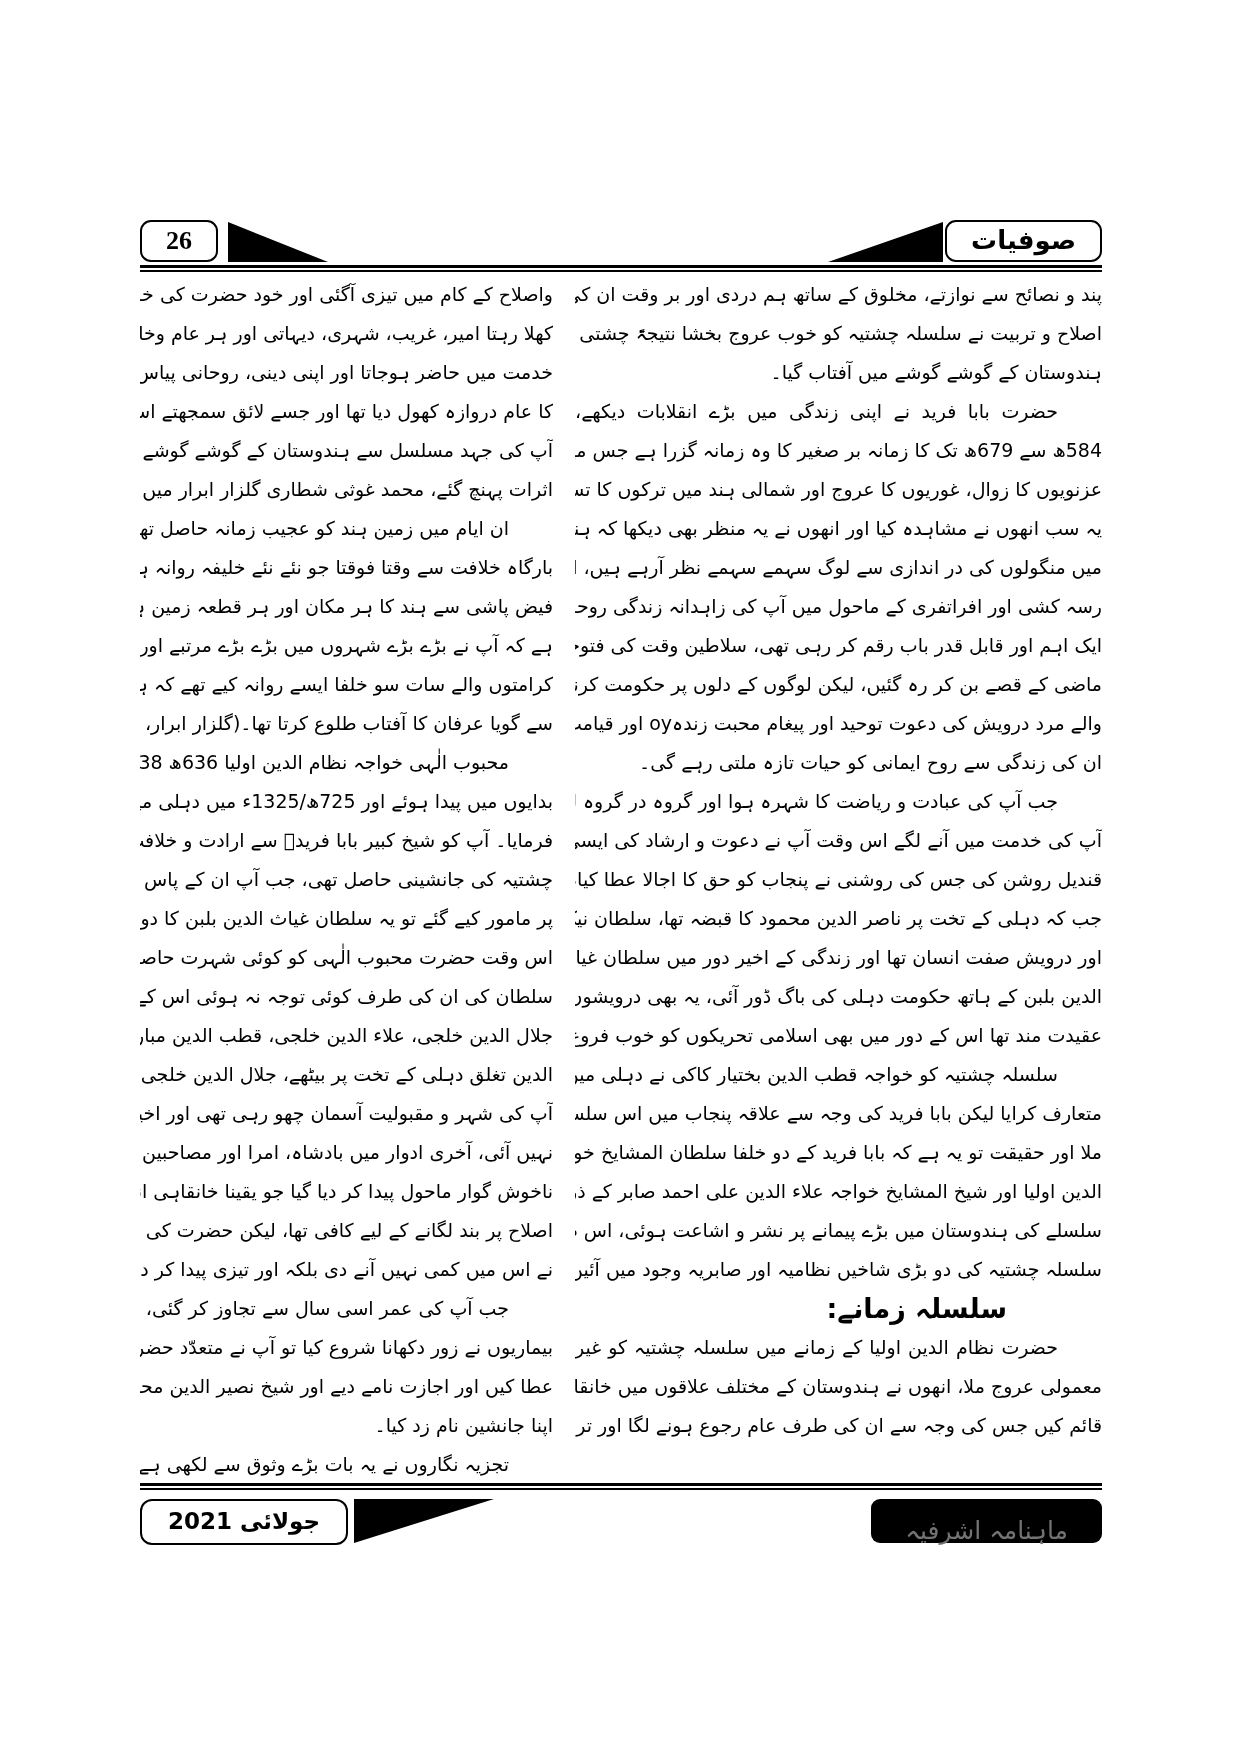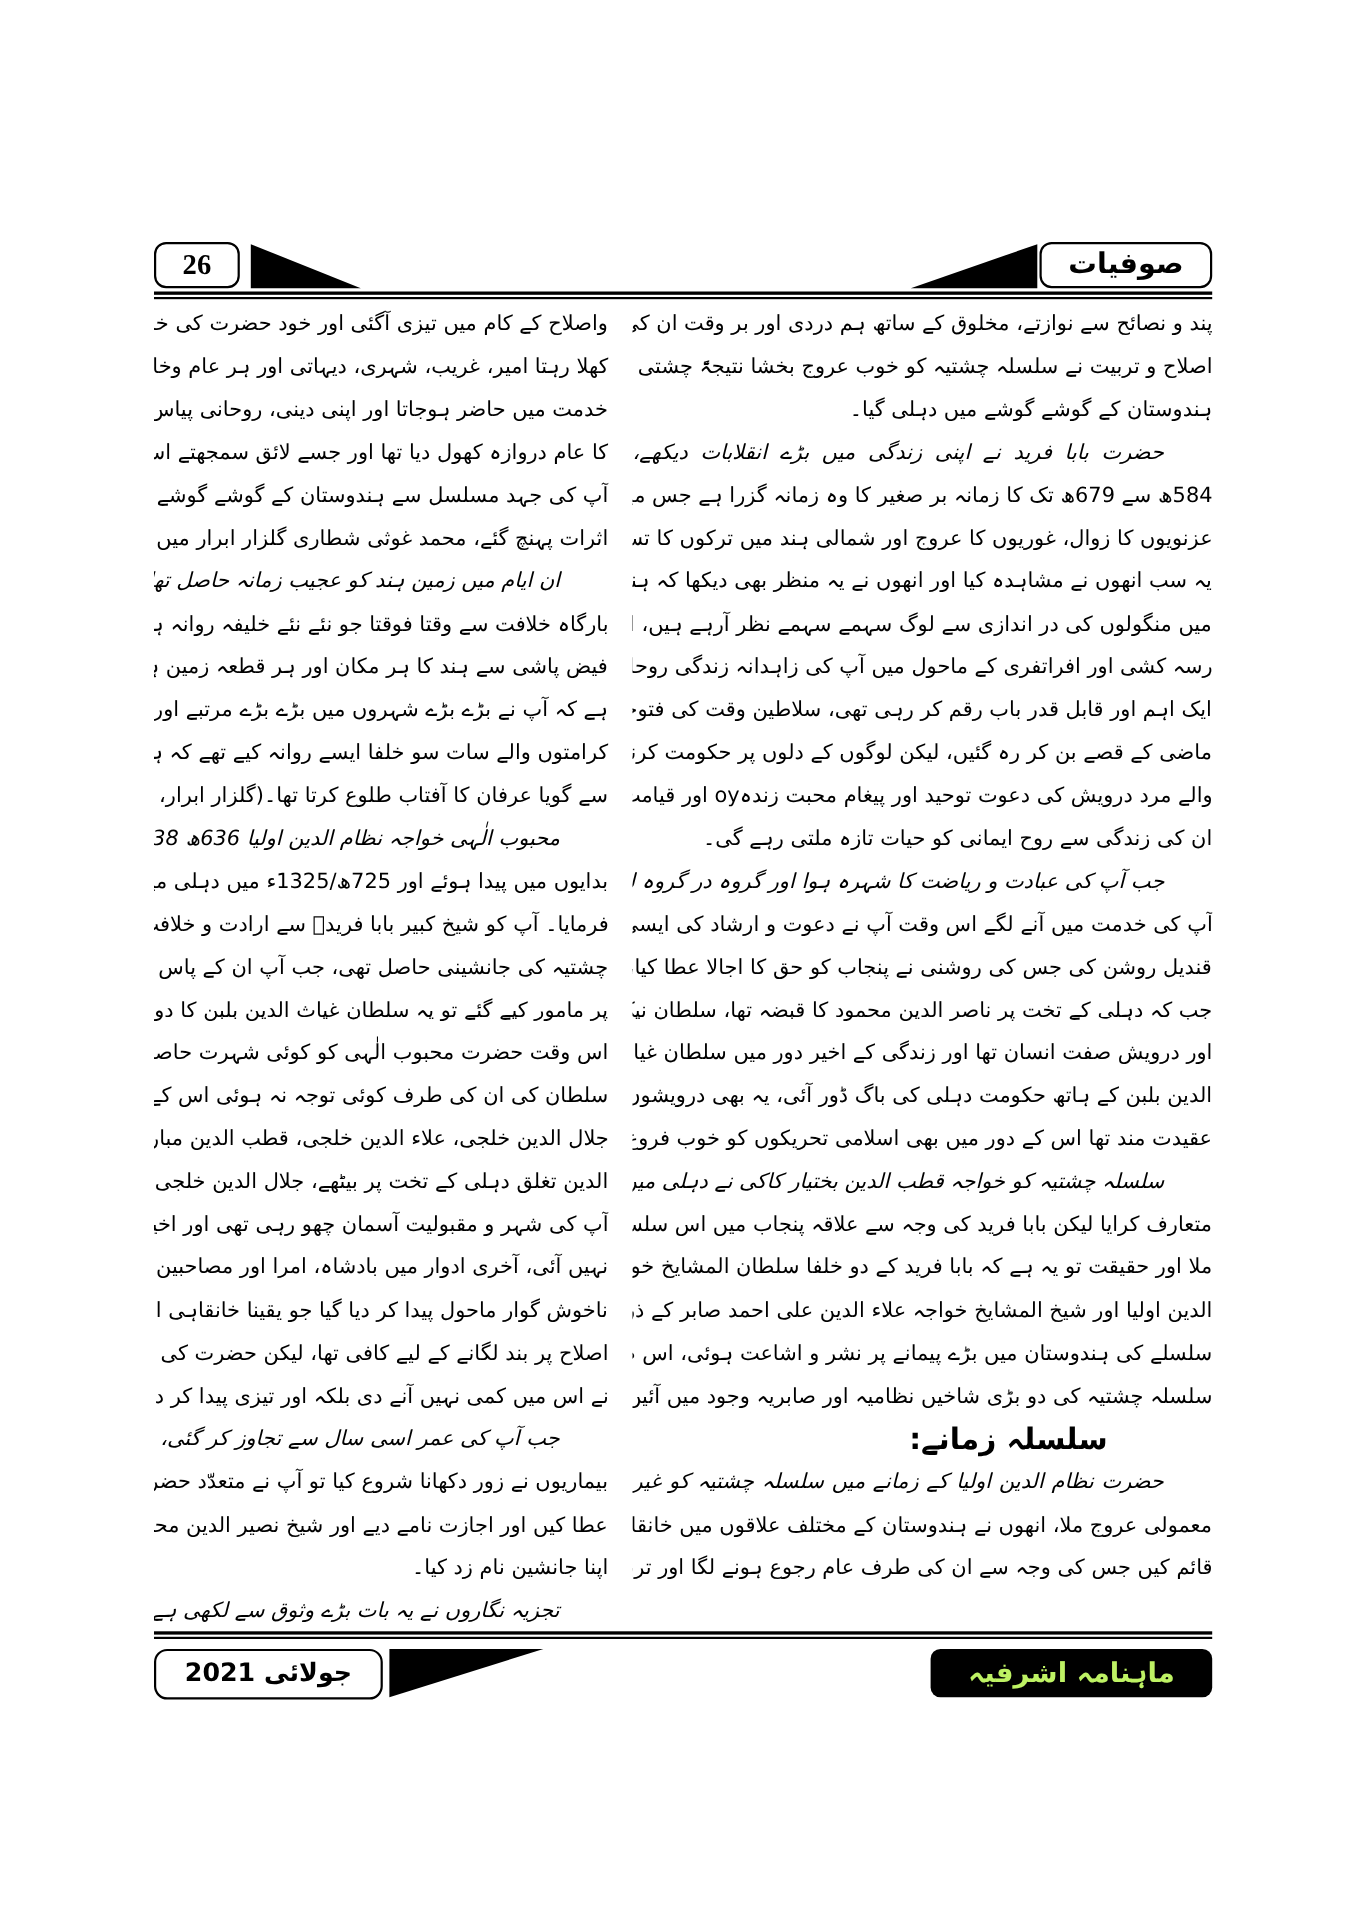--- a/index.html
+++ b/index.html
@@ -36,42 +36,42 @@
   .col-right { width:527px; }
   .col-left  { width:413px; }
   .line {
     height:39px; line-height:39px;
     font-size:19px;
     text-align:justify; text-align-last:justify;
     overflow:hidden; white-space:nowrap;
     direction:rtl;
   }
   .line.end { text-align-last:right; }
-  .line.indent { padding-right:44px;font-style:italic; }
+  .line.indent { padding-right:44px; }
   .line.heading {
     font-weight:bold; font-size:27px;
     text-align-last:right; padding-right:95px;
   }
 
   
   .footer-wrap { position:absolute; left:140px; top:1480px; width:962px; }
   .ftr-row { display:flex; justify-content:space-between; align-items:flex-start; margin-top:9px; }
   .ftr-group { display:flex; align-items:flex-start; }
   .ftr-box {
     border:2.5px solid #000; border-radius:12px;
     height:46px; line-height:41px;
     padding:0 26px; font-size:23px; font-weight:bold;
     background:#fff;
   }
   .ftr-wedge { width:0; height:0; border-top:44px solid #000; border-right:140px solid transparent; margin-left:6px; }
   .ftr-pill {
-    background:#000; color:#bef264;
+    background:#000; color:#737373;
     border-radius:9px;
     height:44px; line-height:44px;
-    padding:0 34px; font-size:25px; font-weight:bold;
+    padding:10px 34px; font-size:25px; font-weight:normal;
   }
 </style>
 </head>
 <body>
 
 <div class="page">
   <div class="content">
 
     <div class="hdr-row">
       <div class="hdr-group">
@@ -83,21 +83,21 @@
         <div class="hdr-box urdu">صوفیات</div>
       </div>
     </div>
 
     <div class="double-rule"></div>
 
     <div class="cols">
       <div class="col col-right urdu">
           <div class="line">پند و نصائح سے نوازتے، مخلوق کے ساتھ ہم دردی اور بر وقت ان کی</div>
           <div class="line">اصلاح و تربیت نے سلسلہ چشتیہ کو خوب عروج بخشا نتیجۃً چشتی پیغام</div>
-          <div class="line end">ہندوستان کے گوشے گوشے میں دہلی گیا۔</div>
+          <div class="line end">ہندوستان کے گوشے گوشے میں آفتاب گیا۔</div>
           <div class="line indent">حضرت بابا فرید نے اپنی زندگی میں بڑے انقلابات دیکھے،</div>
           <div class="line">584ھ سے 679ھ تک کا زمانہ بر صغیر کا وہ زمانہ گزرا ہے جس میں</div>
           <div class="line">عزنویوں کا زوال، غوریوں کا عروج اور شمالی ہند میں ترکوں کا تسلط رونما ہوا</div>
           <div class="line">یہ سب انھوں نے مشاہدہ کیا اور انھوں نے یہ منظر بھی دیکھا کہ ہندوستان</div>
           <div class="line">میں منگولوں کی در اندازی سے لوگ سہمے سہمے نظر آرہے ہیں، اس سیاسی</div>
           <div class="line">رسہ کشی اور افراتفری کے ماحول میں آپ کی زاہدانہ زندگی روحانی تاریخ کا</div>
           <div class="line">ایک اہم اور قابل قدر باب رقم کر رہی تھی، سلاطین وقت کی فتوحات تو</div>
           <div class="line">ماضی کے قصے بن کر رہ گئیں، لیکن لوگوں کے دلوں پر حکومت کرنے</div>
           <div class="line">والے مرد درویش کی دعوت توحید اور پیغام محبت زندہoy اور قیامت تک</div>
           <div class="line end">ان کی زندگی سے روح ایمانی کو حیات تازہ ملتی رہے گی۔</div>

